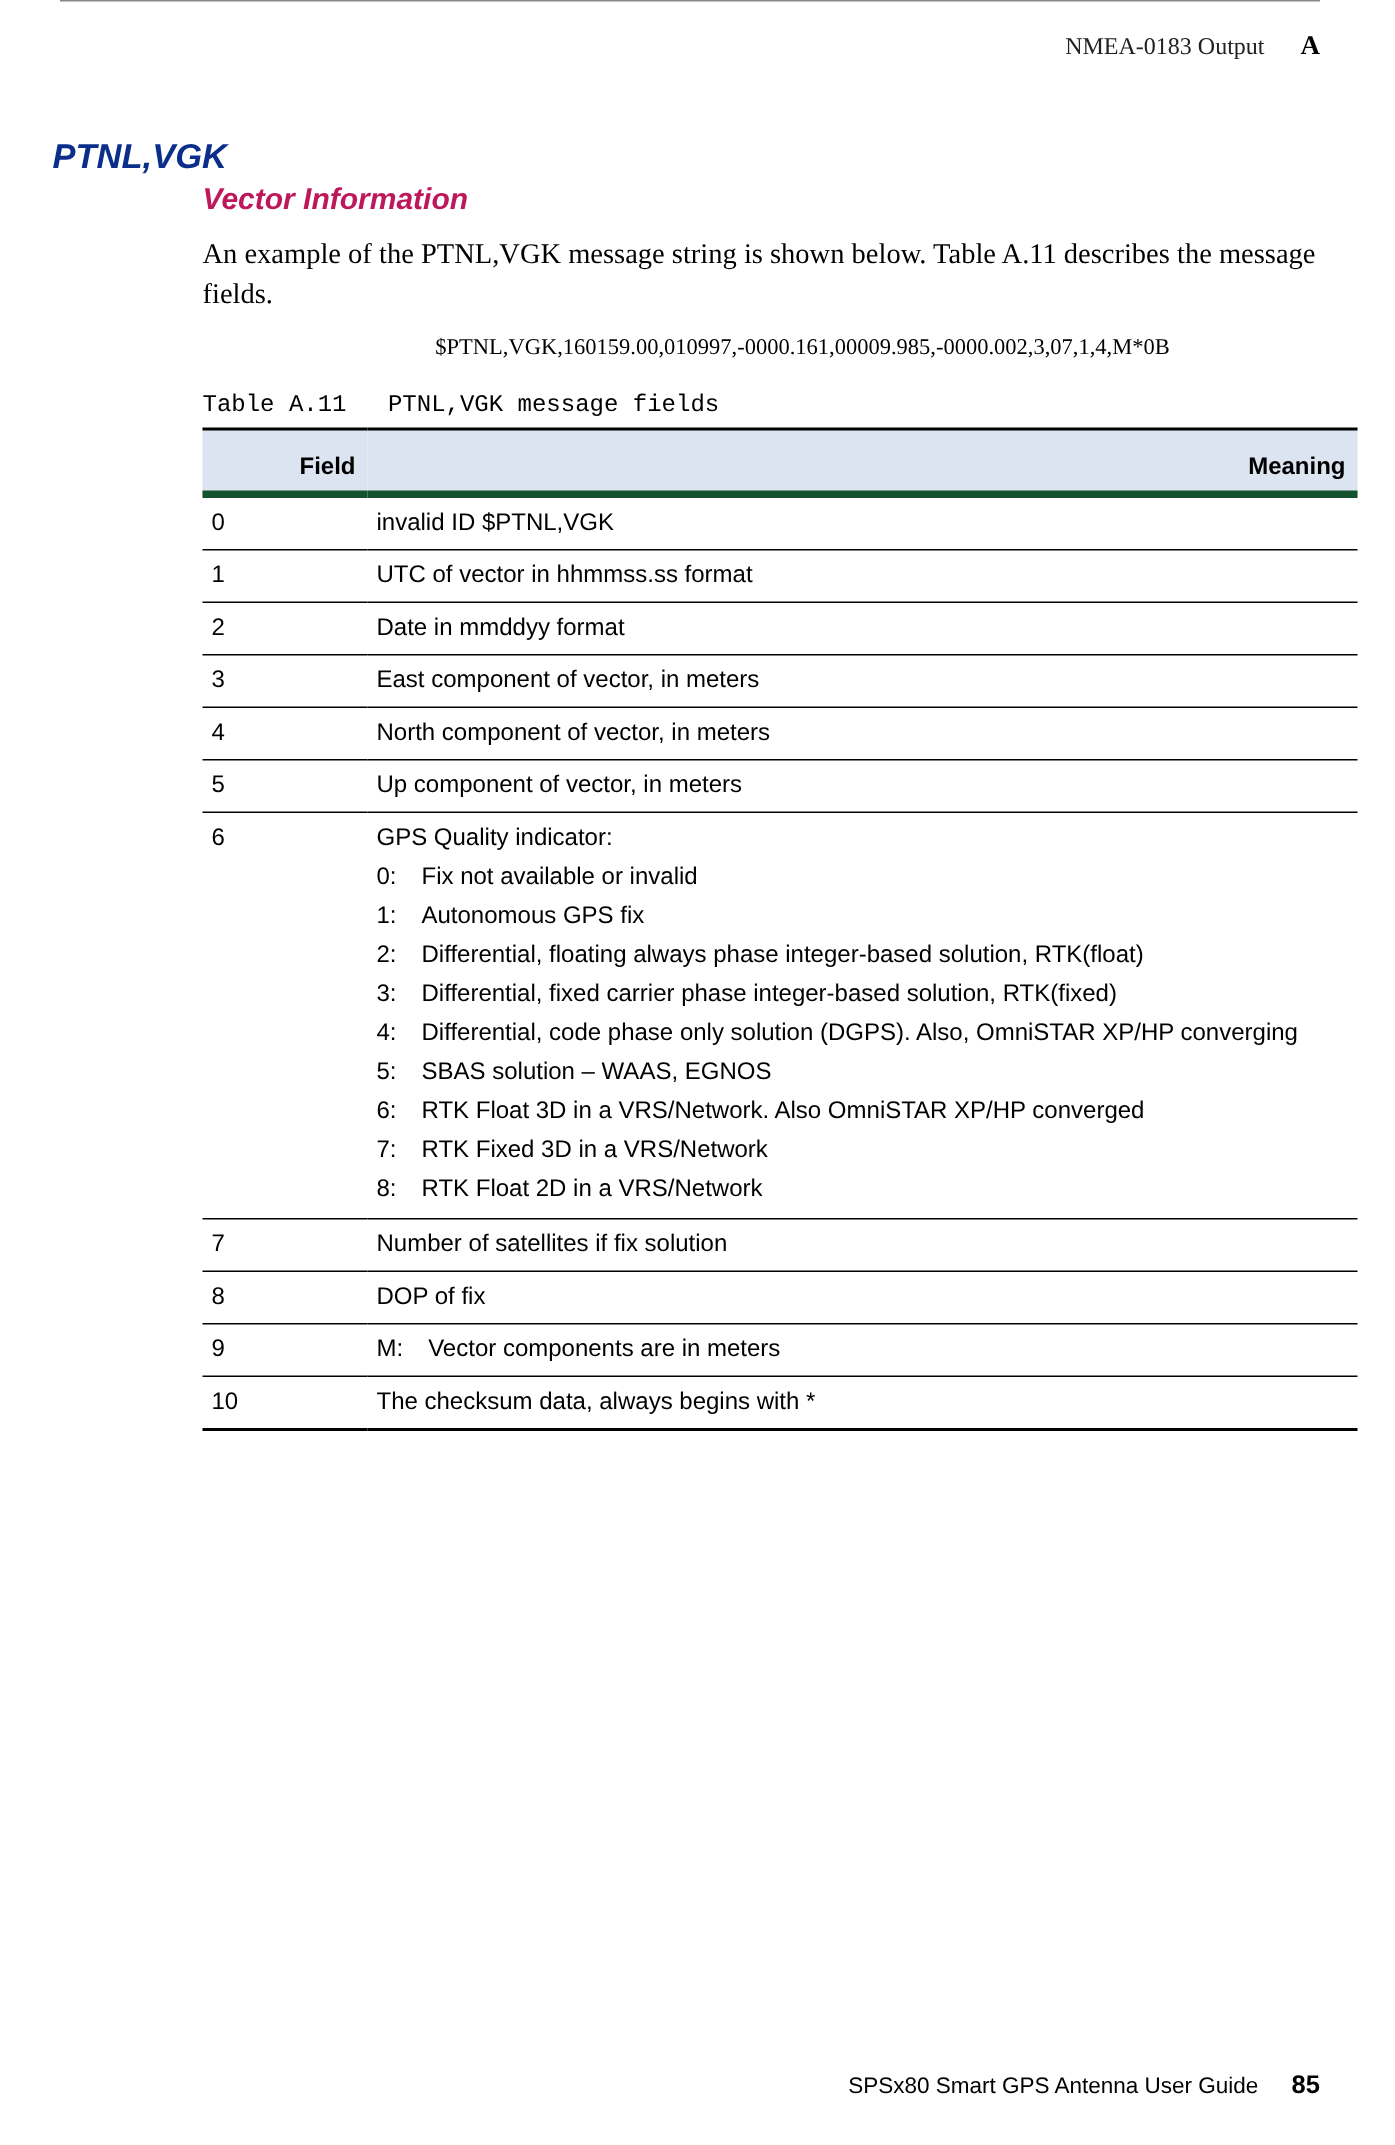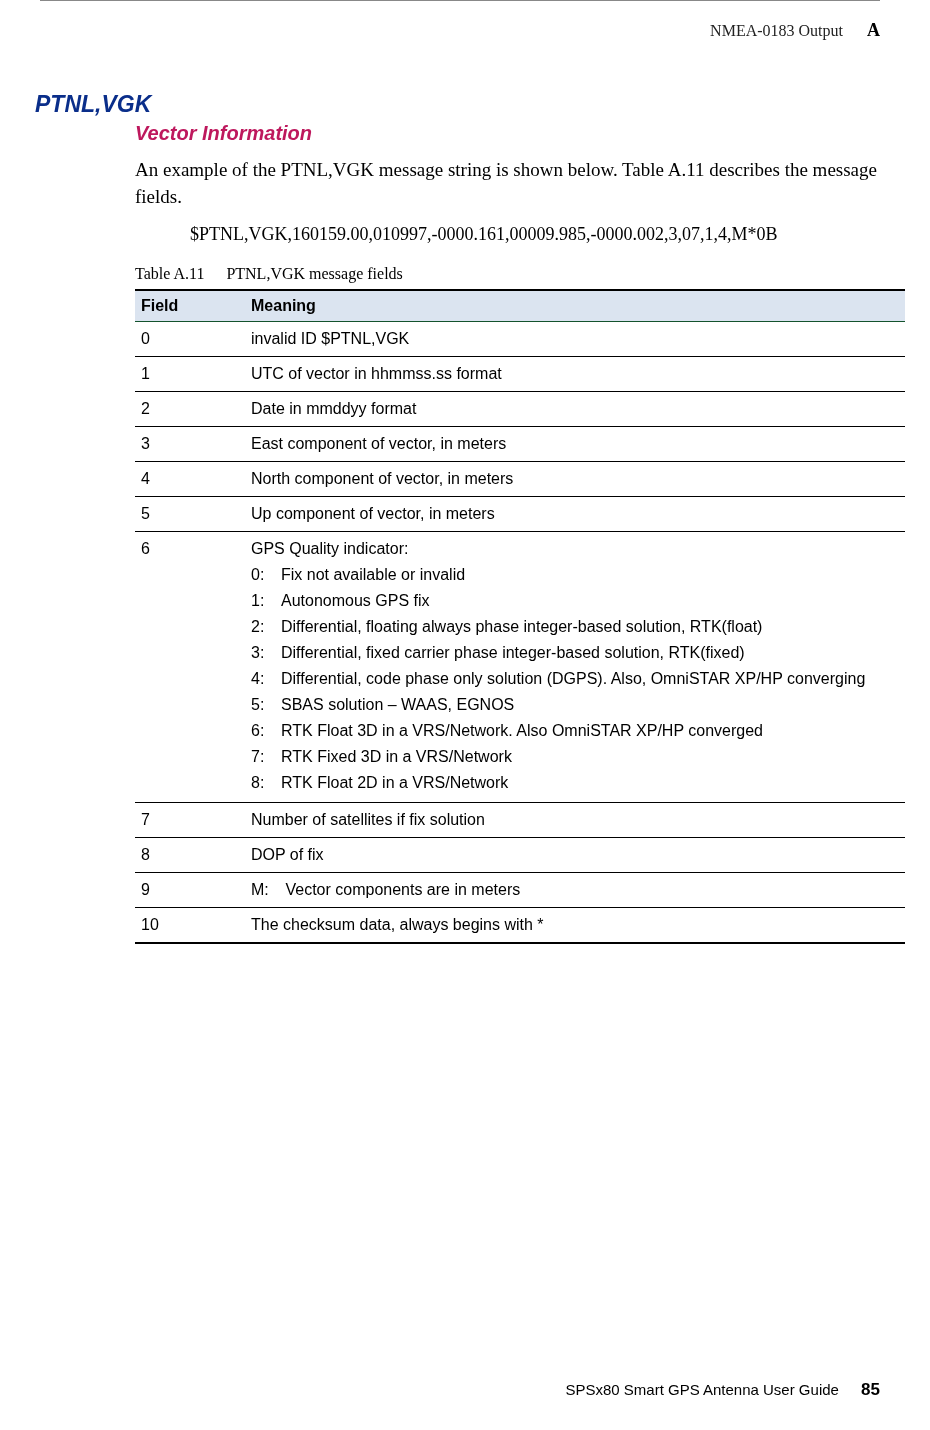--- a/index.html
+++ b/index.html
@@ -47,45 +47,46 @@
   }
   .intro {
     font-family: Georgia, serif;
     font-size: 19px;
     margin-left: 95px;
     line-height: 1.4;
     margin-bottom: 14px;
   }
   .example {
     font-family: Georgia, serif;
-    font-size: 18px;
+    font-size: 15px;
     margin-left: 150px;
     margin-bottom: 20px;
+    text-align: center;
   }
   .table-caption {
-    font-family: Liberation Serif, serif;
+    font-family: Liberation Mono, monospace;
     font-size: 16px;
     margin-left: 95px;
     margin-bottom: 6px;
   }
   .table-caption .tc-num { margin-right: 18px; }
   table {
     border-collapse: collapse;
     margin-left: 95px;
     width: 770px;
     font-family: Arial, Helvetica, sans-serif;
     font-size: 16px;
   }
   thead tr { background: #dbe4f0; }
   thead th {
-    text-align: left;
+    text-align: right;
     font-weight: bold;
-    padding: 6px 8px 6px 6px;
+    padding: 16px 8px 6px 6px;
     border-top: 2px solid #000;
-    border-bottom: 1px solid #14532d;
+    border-bottom: 5px solid #14532d;
   }
   thead th.col-field { width: 110px; }
   tbody td {
     padding: 5px 8px 5px 6px;
     border-bottom: 1px solid #000;
     vertical-align: top;
     line-height: 1.5;
   }
   tbody tr:last-child td { border-bottom: 2px solid #000; }
   td.col-field { width: 110px; }

